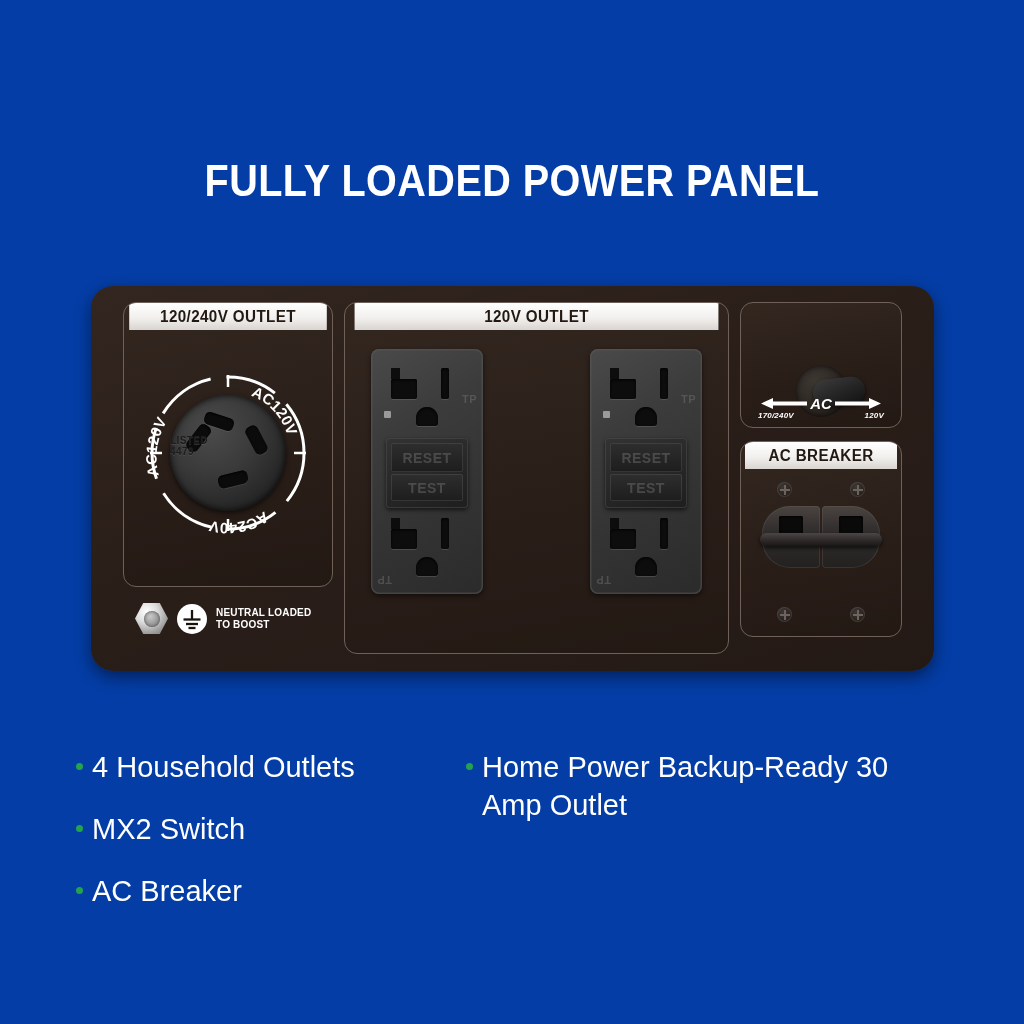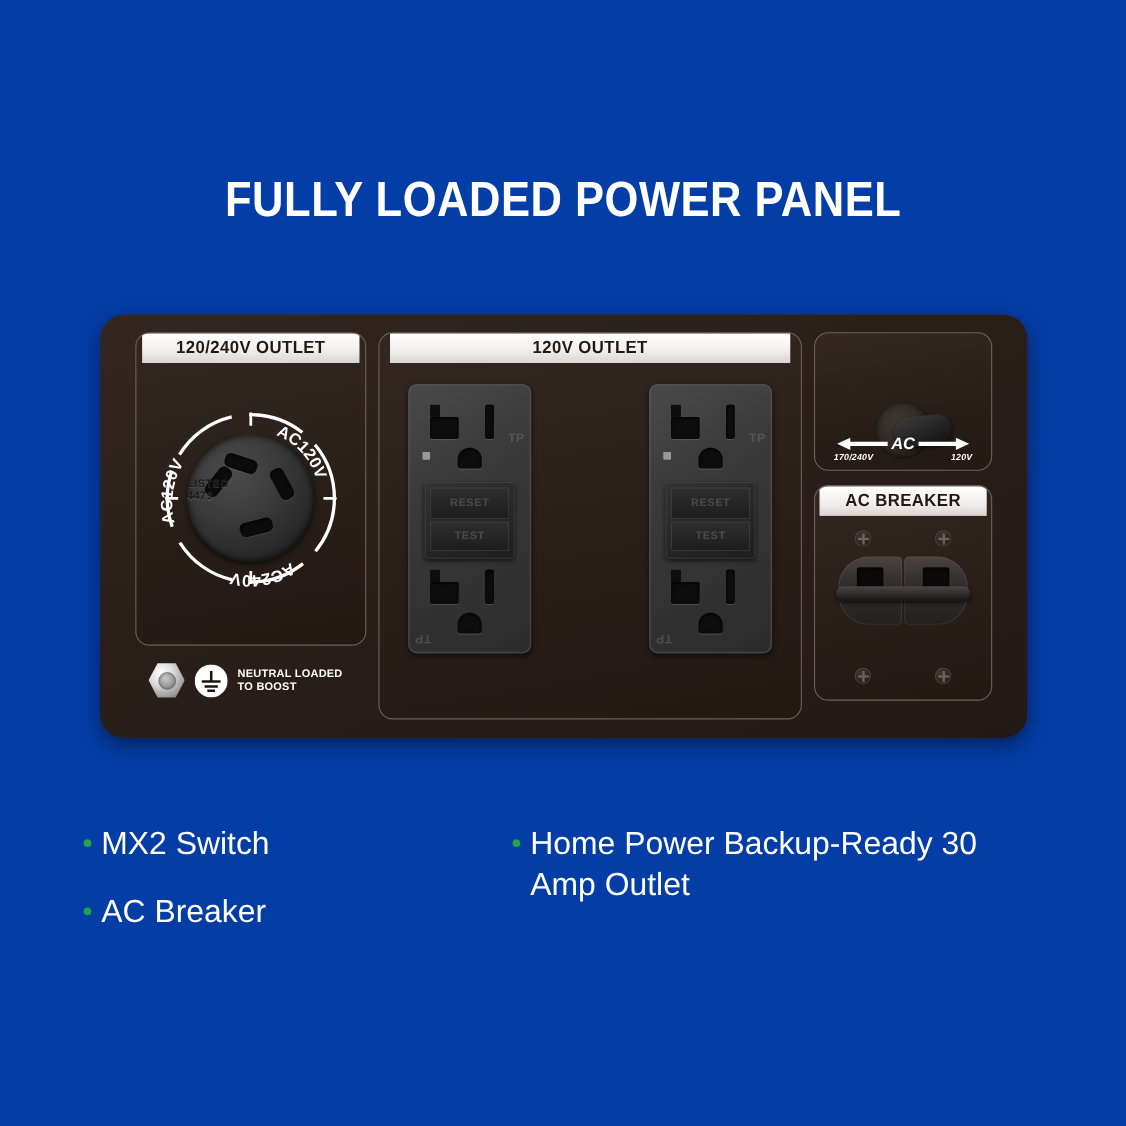--- a/index.html
+++ b/index.html
@@ -116,21 +116,21 @@
     position: absolute; left: 15px; top: 89px; width: 82px; height: 70px;
     border-radius: 4px;
     background: linear-gradient(160deg,#333 0%,#262626 60%,#1e1e1e 100%);
     box-shadow: inset 0 0 0 1px rgba(80,80,80,0.5), 0 2px 4px rgba(0,0,0,0.6);
     padding: 5px;
   }
   .gbtn {
     width: 100%; height: 29px; border-radius: 2px;
     background: linear-gradient(180deg,#2e2e2e,#1d1d1d);
     box-shadow: inset 0 0 0 1px rgba(85,85,85,0.45);
-    color: rgba(160,160,160,0.30); font-size: 10px; font-weight: bold;
+    color: rgba(160,160,160,0.30); font-size: 14px; font-weight: bold;
     display:flex; align-items:center; justify-content:center; letter-spacing:0.5px;
   }
   .gbtn + .gbtn { margin-top: 2px; height: 27px; }
 
   
   .ccol { position: absolute; left: 163px; top: 52px; width: 60px;
           display: flex; flex-direction: column; align-items: center; }
   .hexbtn {
     width: 46px; height: 46px;
     background: radial-gradient(circle at 33% 26%, #ffffff 0%, #e2e2e2 30%, #aaaaaa 66%, #7d7d7d 100%);
@@ -350,20 +350,24 @@
         </div>
       <div class="brk-bar"></div>
     </div>
   </div>
 </div>
 
 <div class="bullets">
   <div class="bcol" id="bcol-left">
     <div class="bitem">
       <div class="bdot"></div>
+      <div class="btxt">4 Household Outlets</div>
+    </div>
+    <div class="bitem">
+      <div class="bdot"></div>
       <div class="btxt">MX2 Switch</div>
     </div>
     <div class="bitem">
       <div class="bdot"></div>
       <div class="btxt">AC Breaker</div>
     </div>
   </div>
   <div class="bcol" id="bcol-right">
     <div class="bitem">
       <div class="bdot"></div>

